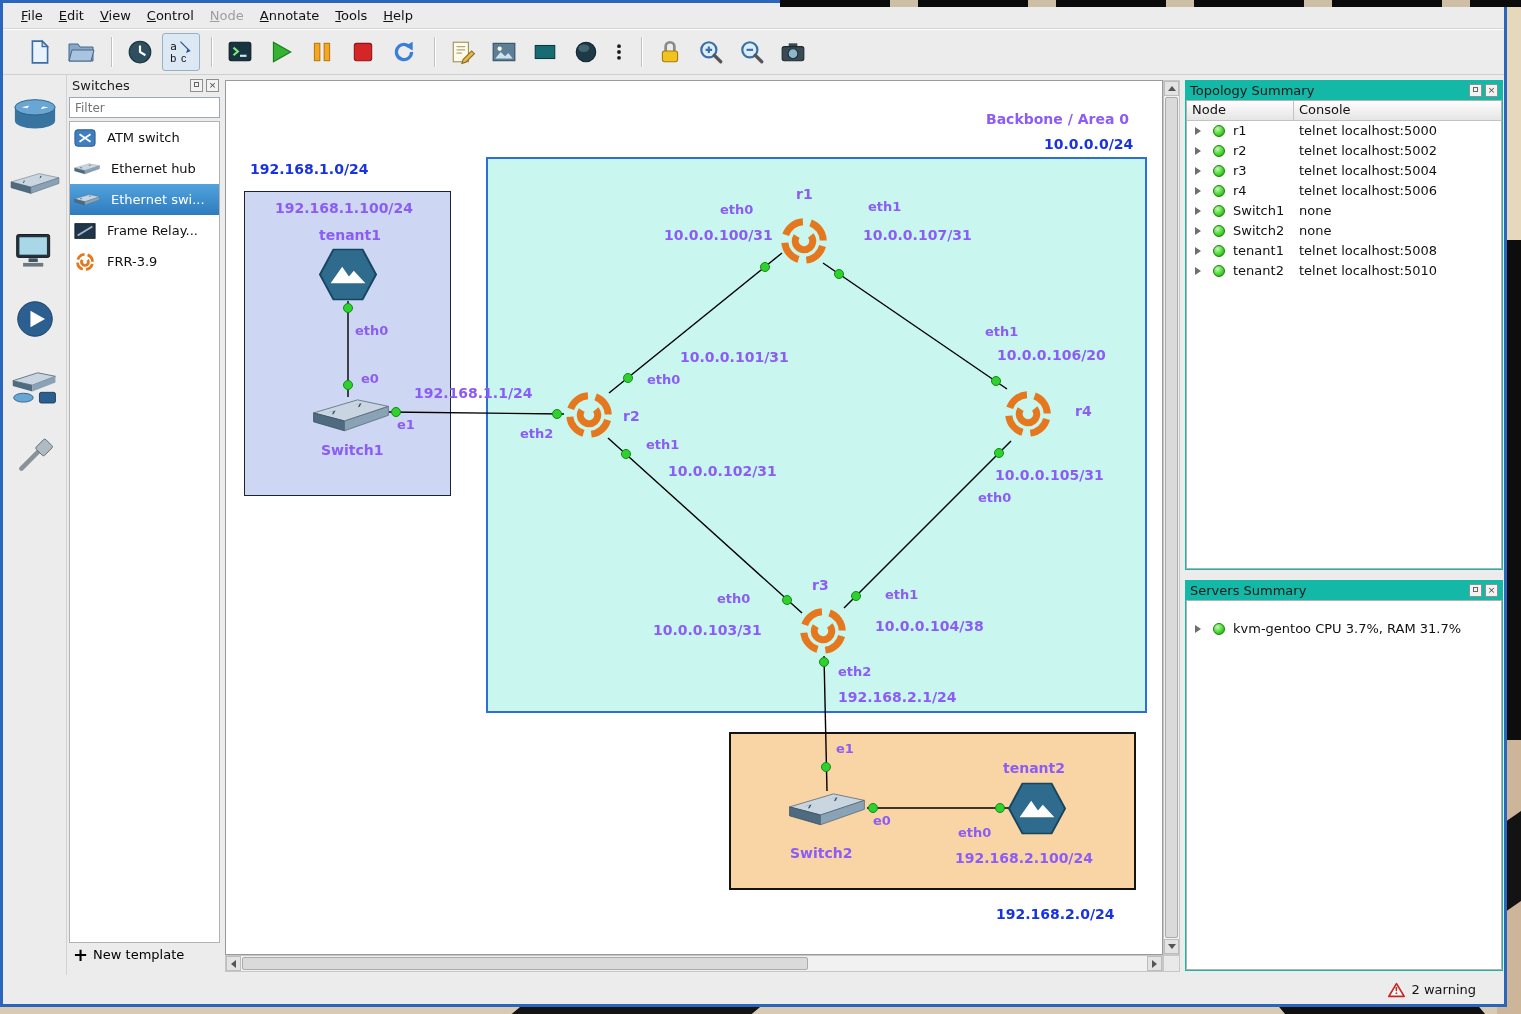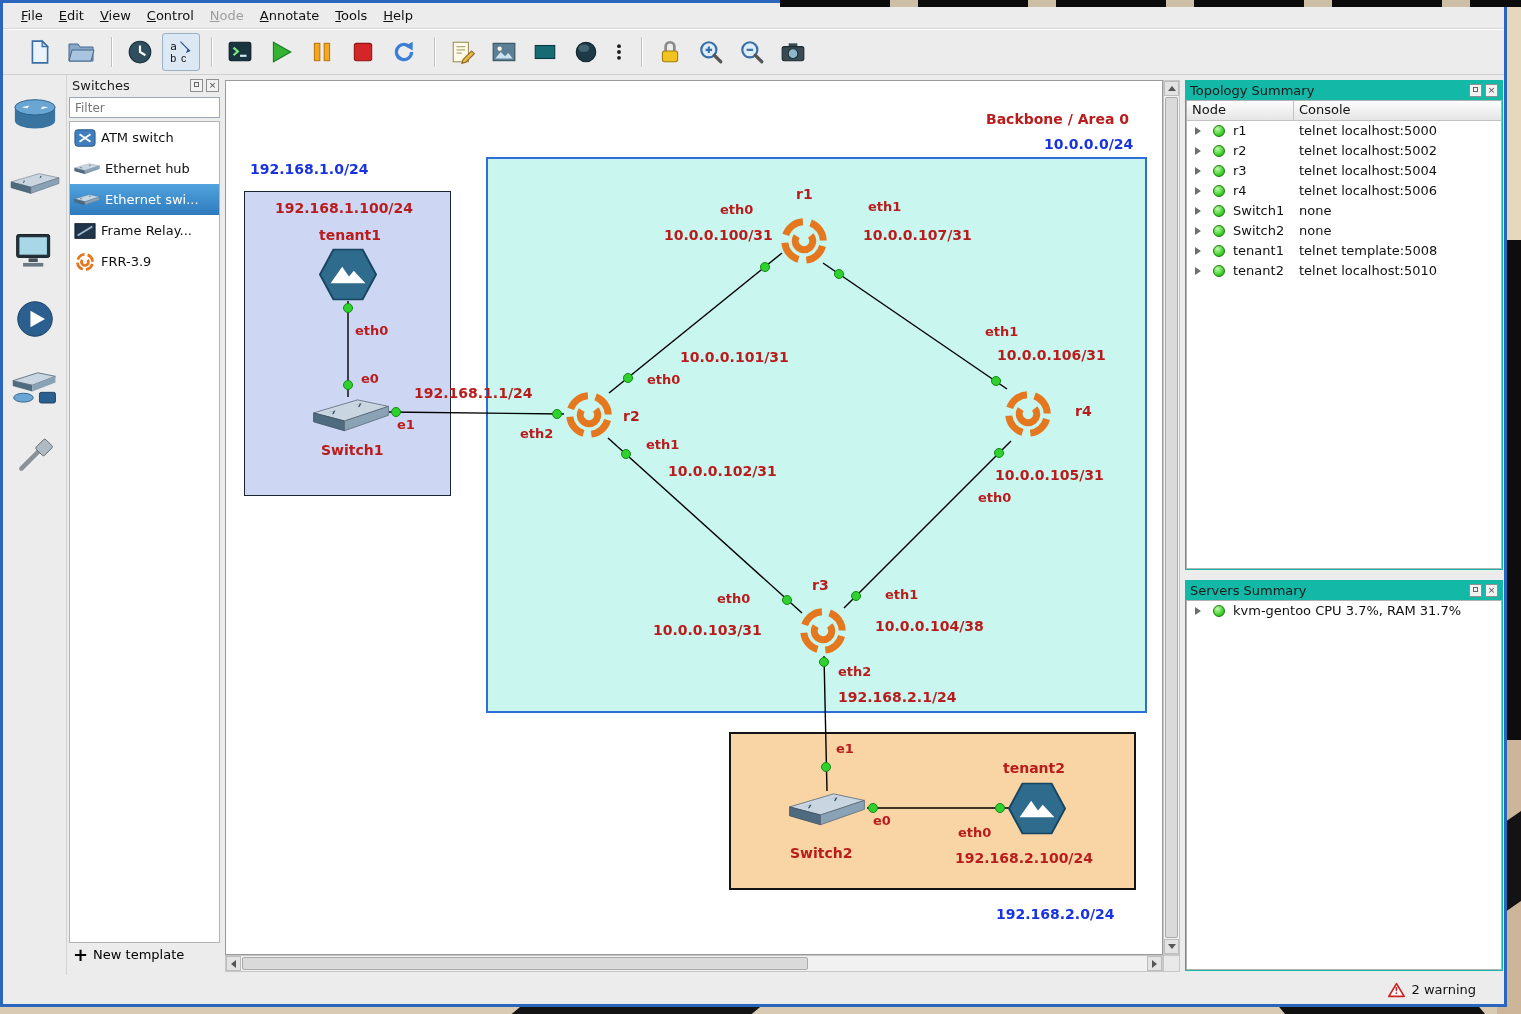--- a/index.html
+++ b/index.html
@@ -47,32 +47,32 @@
   .dock-header .spacer{flex:1}
   .dkbtn{width:13px;height:13px;border:1px solid #8f8f8f;background:#f2f2f2;margin-left:3px;
     font-size:9px;line-height:10px;text-align:center;color:#444;display:inline-block}
   .dkbtn .inner{display:block;width:5px;height:5px;border:1px solid #666;margin:2px auto}
 
   
   .sw-dock{position:absolute;left:64px;top:72px;width:157px;height:900px;background:#ececec}
   .sw-filter{position:absolute;left:2px;top:22px;width:151px;height:21px;border:1px solid #9aa8b8;
     background:#fff;font-size:12px;padding:0 5px;font-family:inherit;color:#333}
   .sw-list{position:absolute;left:2px;top:46px;width:151px;height:822px;background:#fff;border:1px solid #b3b3b3}
-  .sw-item{height:31px;display:flex;align-items:center;gap:5px;padding:0 4px;font-size:13px;color:#111;white-space:nowrap;overflow:hidden}
+  .sw-item{height:31px;display:flex;align-items:center;gap:11px;padding:0 4px;font-size:13px;color:#111;white-space:nowrap;overflow:hidden}
   .sw-item.selected{background:linear-gradient(#52a3de,#2e7bbd);color:#fff}
   .sw-new{position:absolute;left:6px;top:872px;display:flex;align-items:center;gap:5px;font-size:13px;color:#000}
   .plus{font-weight:bold;font-size:18px;line-height:14px}
 
   
   .canvas{position:absolute;left:222px;top:77px;width:938px;height:875px;background:#fff;
     border:1px solid #9a9a9a;overflow:hidden}
   .zone{position:absolute;z-index:1}
   .links{position:absolute;left:0;top:0;z-index:2}
   .node{position:absolute;z-index:3}
-  .lbl{position:absolute;z-index:4;font-weight:bold;font-size:13px;white-space:nowrap;color:#b91c1c}
+  .lbl{position:absolute;z-index:4;font-weight:bold;font-size:13px;white-space:nowrap;color:#8b5cf6}
   .lbl.big{font-size:14px}
   .lbl.blue{color:#1833df;font-size:14px}
 
   
   .vscroll{position:absolute;left:1160px;top:77px;width:17px;height:875px;background:#f1f1f1;border:1px solid #c6c6c6}
   .hscroll{position:absolute;left:222px;top:952px;width:938px;height:17px;background:#f1f1f1;border:1px solid #c6c6c6}
   .scorner{position:absolute;left:1160px;top:952px;width:17px;height:17px;background:#e9e9e9;border:1px solid #c6c6c6}
   .sarrow{position:absolute;width:15px;height:15px;background:#e3e3e3;border:1px solid #bdbdbd;
     display:flex;align-items:center;justify-content:center}
   .sarrow i{display:block;width:0;height:0;border:4px solid transparent}
@@ -474,21 +474,21 @@
     <div class="lbl" style="left:642px;top:118px">eth1</div>
     <div class="lbl big" style="left:637px;top:146px">10.0.0.107/31</div>
 
     <div class="lbl" style="left:421px;top:291px">eth0</div>
     <div class="lbl big" style="left:454px;top:268px">10.0.0.101/31</div>
     <div class="lbl big" style="left:397px;top:327px">r2</div>
     <div class="lbl" style="left:420px;top:356px">eth1</div>
     <div class="lbl big" style="left:442px;top:382px">10.0.0.102/31</div>
 
     <div class="lbl" style="left:759px;top:243px">eth1</div>
-    <div class="lbl big" style="left:771px;top:266px">10.0.0.106/31</div>
+    <div class="lbl big" style="left:771px;top:266px">10.0.0.106/20</div>
     <div class="lbl big" style="left:849px;top:322px">r4</div>
     <div class="lbl" style="left:752px;top:409px">eth0</div>
     <div class="lbl big" style="left:769px;top:386px">10.0.0.105/31</div>
 
     <div class="lbl big" style="left:586px;top:496px">r3</div>
     <div class="lbl" style="left:491px;top:510px">eth0</div>
     <div class="lbl big" style="left:427px;top:541px">10.0.0.103/31</div>
     <div class="lbl" style="left:659px;top:506px">eth1</div>
     <div class="lbl big" style="left:649px;top:537px">10.0.0.104/38</div>
     <div class="lbl" style="left:612px;top:583px">eth2</div>
@@ -569,42 +569,42 @@
       <div class="trow">
         <span class="tri"></span>
         <span class="led"></span>
         <span class="nname">Switch2</span>
         <span class="ncons">none</span>
       </div>
       <div class="trow">
         <span class="tri"></span>
         <span class="led"></span>
         <span class="nname">tenant1</span>
-        <span class="ncons">telnet template:5008</span>
+        <span class="ncons">telnet localhost:5008</span>
       </div>
       <div class="trow">
         <span class="tri"></span>
         <span class="led"></span>
         <span class="nname">tenant2</span>
         <span class="ncons">telnet localhost:5010</span>
       </div>
     </div>
   </div>
 
   <div class="dock-right servers-dock">
     <div class="dock-header">
       <span>Servers Summary</span>
       <span class="spacer"></span>
       <span class="dkbtn">
           <span class="inner"></span>
         </span>
       <span class="dkbtn">×</span>
     </div>
     <div class="dock-body">
-      <div class="trow" style="margin-top:0">
+      <div class="trow" style="margin-top:18px">
         <span class="tri"></span>
         <span class="led"></span>
         <span class="srv-label">kvm-gentoo CPU 3.7%, RAM 31.7%</span>
       </div>
     </div>
   </div>
 
   <div class="statusbar">
     <svg viewBox="0 0 20 18" width="17" height="16">
       <path d="M10 1.5 L19 16.5 H1 Z" fill="#fff" stroke="#cc2222" stroke-width="2" stroke-linejoin="round"></path>

